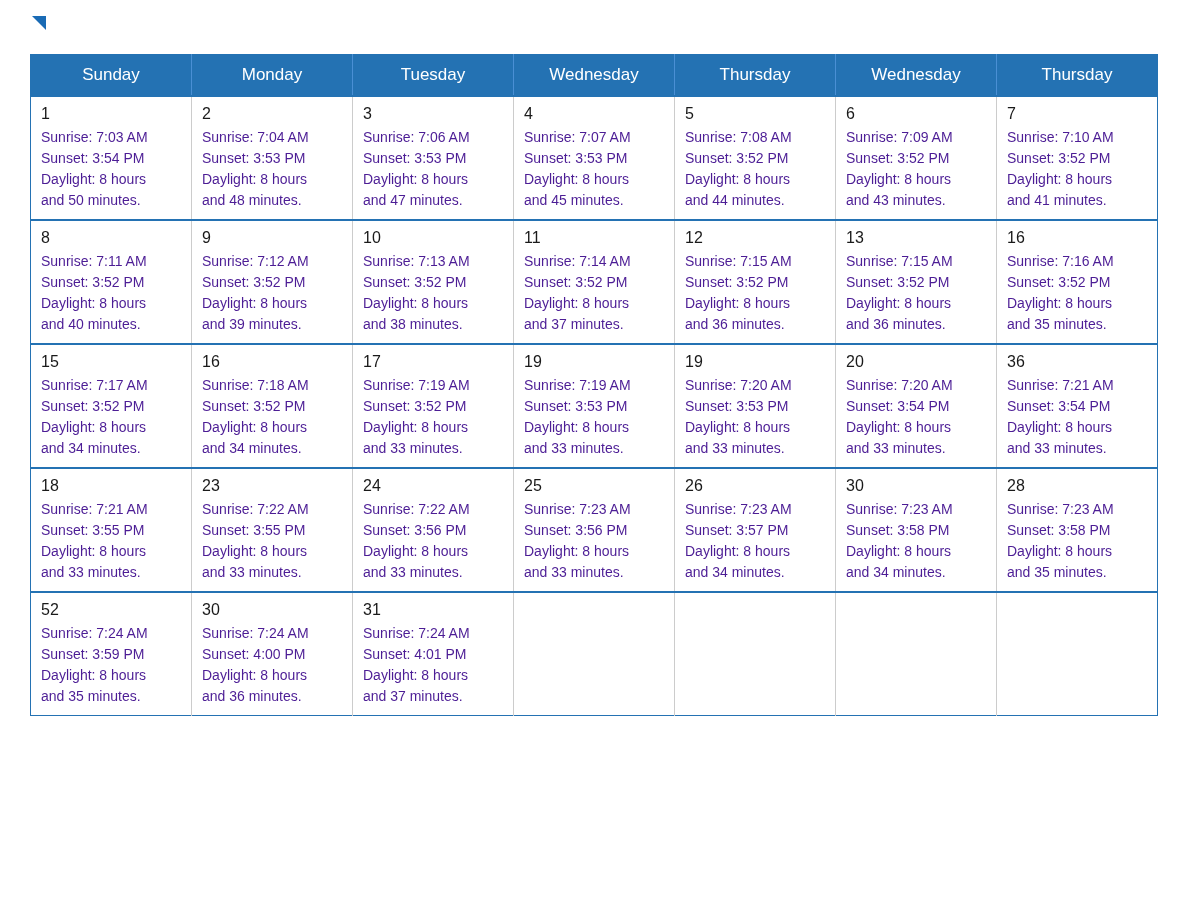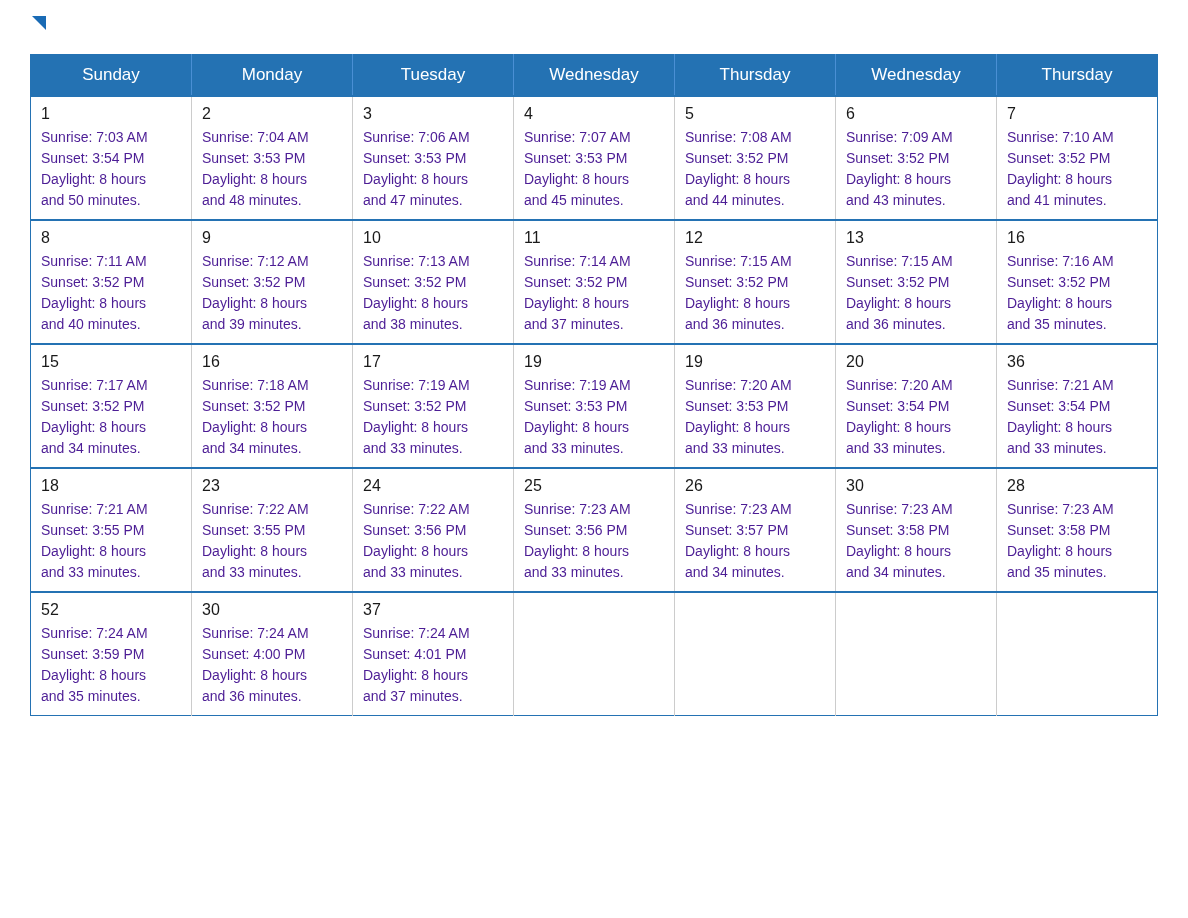--- a/index.html
+++ b/index.html
@@ -264,21 +264,21 @@
       <tr>
         <td>
           <span class="day-number">52</span>
           <div class="day-info">Sunrise: 7:24 AM<br>Sunset: 3:59 PM<br>Daylight: 8 hours<br>and 35 minutes.</div>
         </td>
         <td>
           <span class="day-number">30</span>
           <div class="day-info">Sunrise: 7:24 AM<br>Sunset: 4:00 PM<br>Daylight: 8 hours<br>and 36 minutes.</div>
         </td>
         <td>
-          <span class="day-number">37</span>
+          <span class="day-number">31</span>
           <div class="day-info">Sunrise: 7:24 AM<br>Sunset: 4:01 PM<br>Daylight: 8 hours<br>and 37 minutes.</div>
         </td>
         <td class="empty-cell"></td>
         <td class="empty-cell"></td>
         <td class="empty-cell"></td>
         <td class="empty-cell"></td>
       </tr>
     </tbody>
 </table>
 

